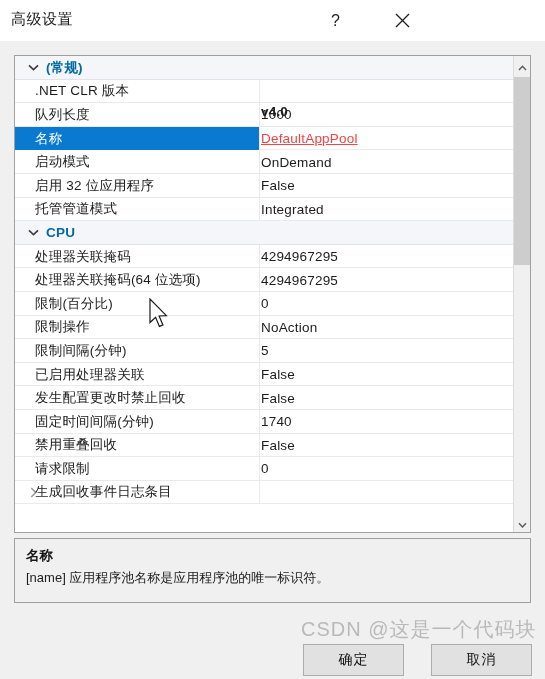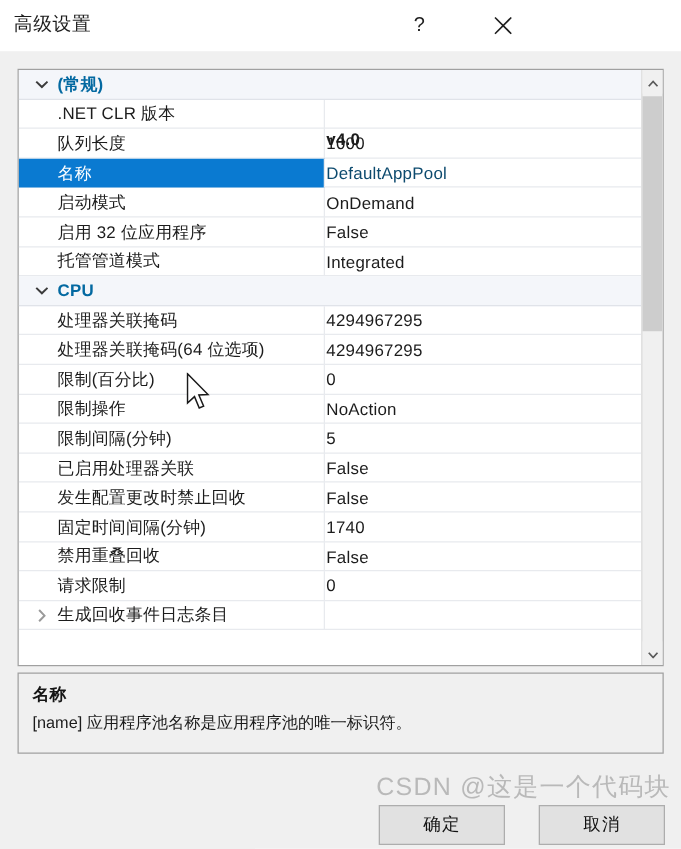--- a/index.html
+++ b/index.html
@@ -120,21 +120,21 @@
     height: 23.6px;
     display: flex;
     align-items: center;
     box-sizing: border-box;
     border-right: 1px solid #e8eaee;
   }
   .row.category .name-cell { border-right: none; }
   .name-label {
     font-size: 13.5px;
     color: #1c1c1c;
-    padding-left: 31px;
+    padding-left: 20px;
     letter-spacing: .2px;
   }
   .row.category .name-label {
     font-weight: bold;
     padding-left: 31px;
     color: #0369a1;
   }
   .value-cell {
     position: absolute;
     left: 246px;
@@ -142,21 +142,21 @@
     height: 23.6px;
     display: flex;
     align-items: center;
   }
   .value-label {
     font-size: 13.5px;
     color: #1c1c1c;
     letter-spacing: .2px;
   }
   .value-label.bold { font-weight: bold; margin-top: 40px; }
-  .value-label.muted { color: #0c4a6e; }
+  .value-label.muted { color: #ef4444; text-decoration: underline; }
 
   
   .vscroll {
     position: absolute;
     right: 0;
     top: 0;
     width: 17px;
     height: 476px;
     background: #f0f0f0;
     border-left: 1px solid #dcdcdc;

